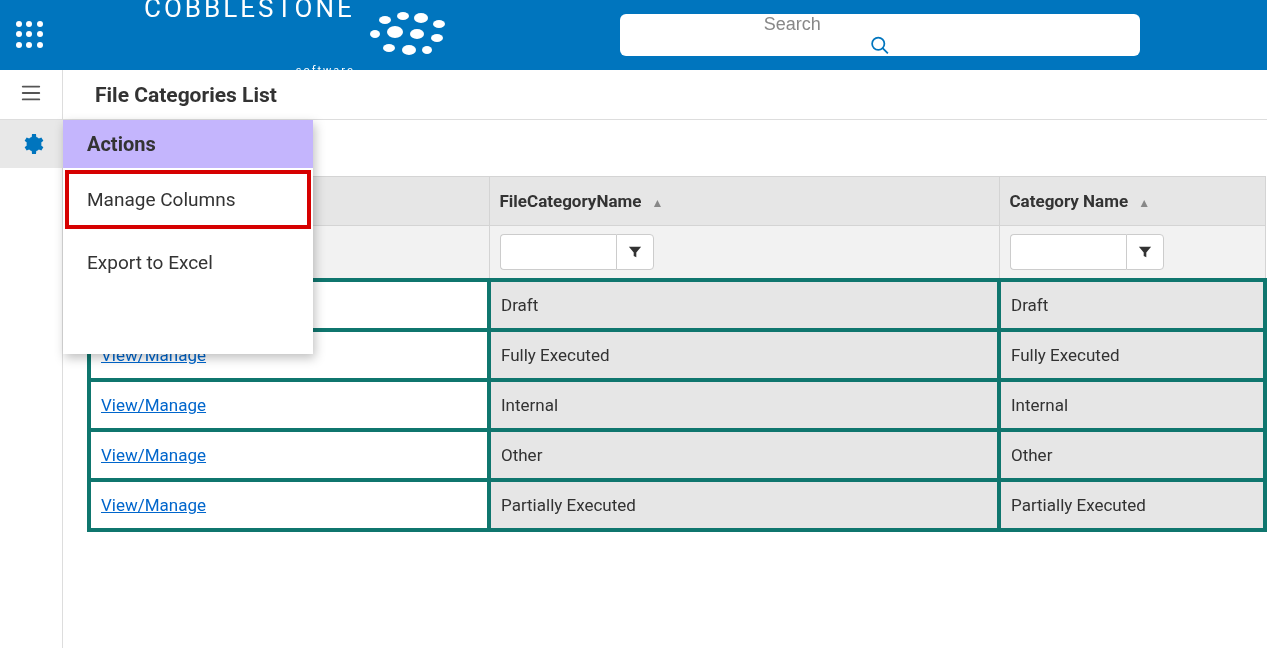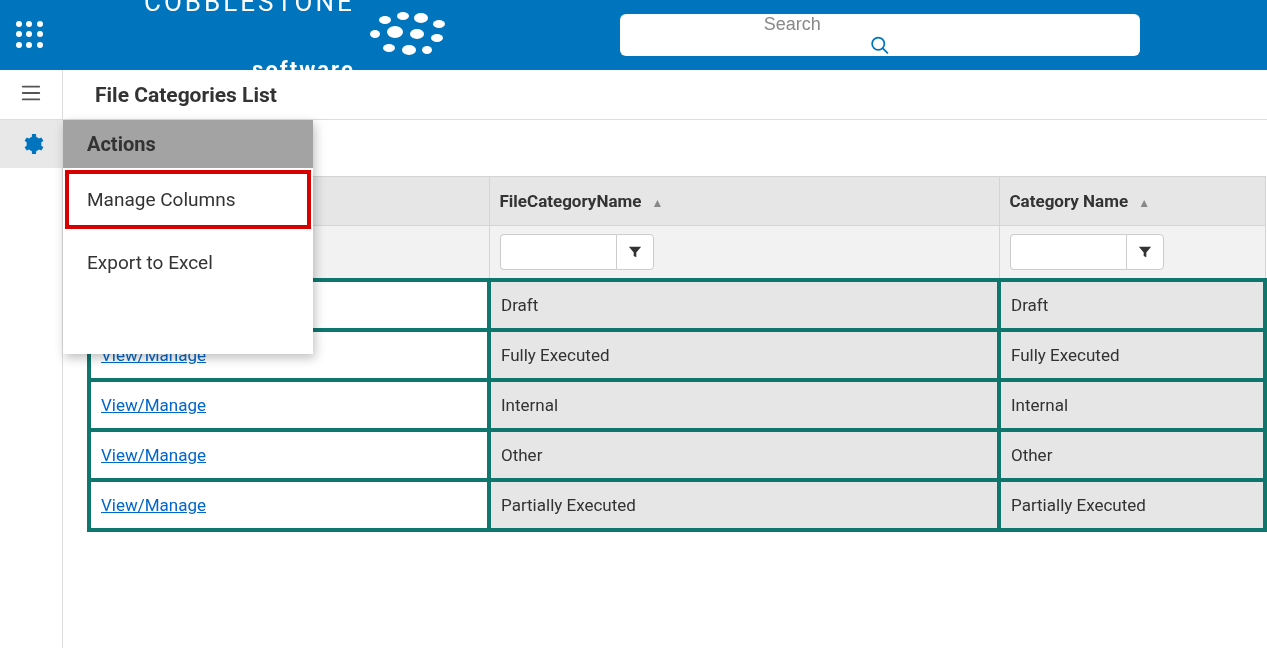--- a/index.html
+++ b/index.html
@@ -45,25 +45,24 @@
     flex-direction: column;
     line-height: 1;
     gap: 42px;
   }
   .logo-main {
     font-size: 26px;
     letter-spacing: 3px;
     font-weight: 400;
   }
   .logo-sub {
-    font-size: 22px;
+    font-size: 11px;
     letter-spacing: 2px;
     text-align: right;
     margin-top: 2px;
-    font-weight: bold;
   }
   .logo-dots {
     margin-left: 10px;
     position: relative;
     width: 100px;
     height: 50px;
   }
   .logo-dots svg { width: 100px; height: 50px; }
 
   .search-wrap {
@@ -221,21 +220,21 @@
   .actions-panel {
     position: absolute;
     top: 0;
     left: 0;
     width: 250px;
     background: #fff;
     box-shadow: 2px 4px 10px rgba(0,0,0,0.25);
     z-index: 50;
   }
   .actions-header {
-    background: #a3a3a3;
+    background: #c4b5fd;
     font-size: 20px;
     font-weight: 700;
     color: #333;
     padding: 12px 24px;
   }
   .actions-item {
     padding: 20px 24px;
     font-size: 19px;
     color: #333;
     cursor: pointer;

